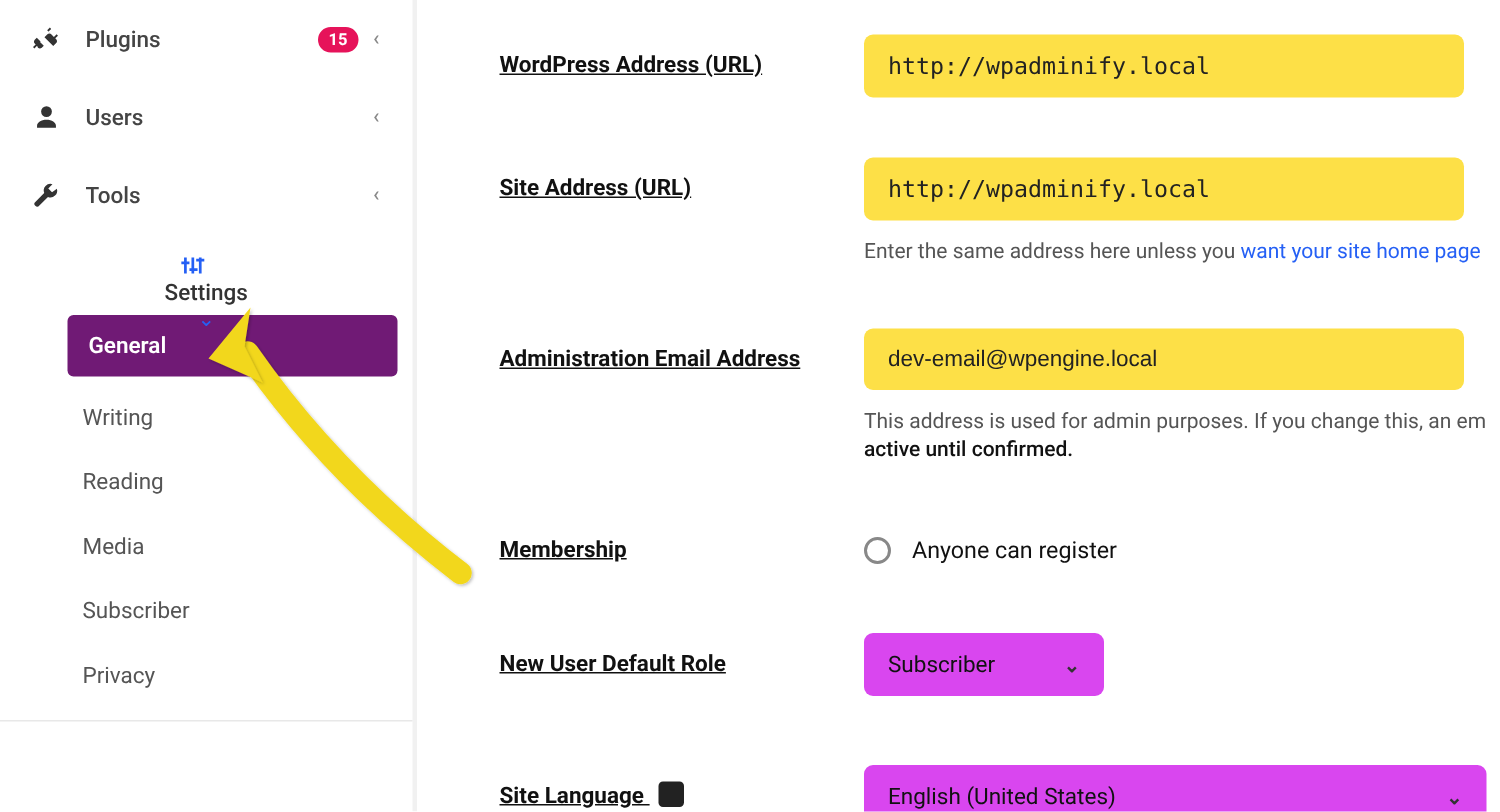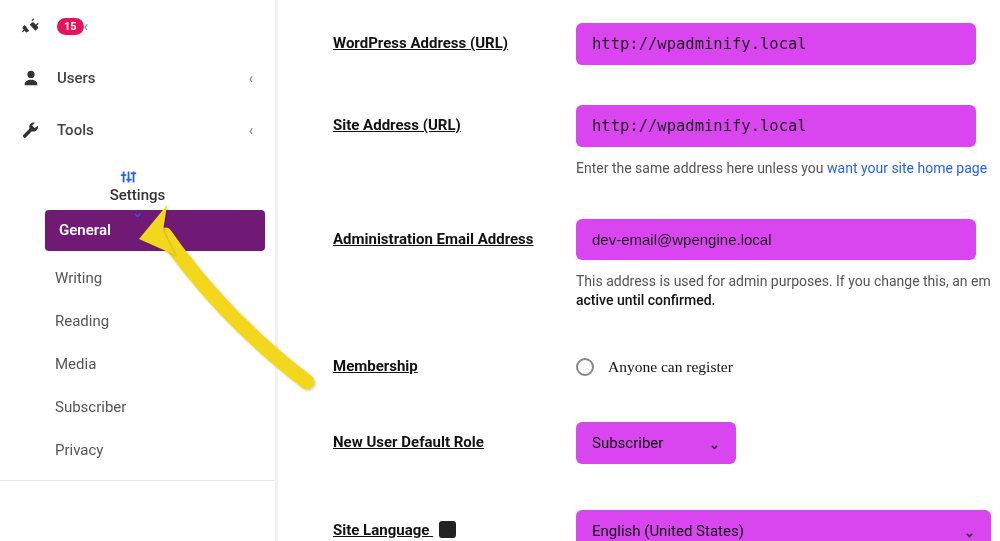--- a/index.html
+++ b/index.html
@@ -48,20 +48,21 @@
       color: #888;
       font-size: 14px;
     }
     .badge {
       background: #e6135a;
       color: #fff;
       font-size: 11px;
       font-weight: 700;
       border-radius: 10px;
       padding: 2px 7px;
+      margin-right: 10px;
     }
     .submenu-item {
       padding: 11px 0 11px 55px;
       font-size: 15px;
       color: #555;
       cursor: pointer;
       line-height: 1.4;
     }
     .submenu-item.active {
       background: #701a75;
@@ -100,21 +101,21 @@
       font-weight: 700;
       color: #111;
       padding-top: 11px;
       flex-shrink: 0;
       text-decoration: underline;
     }
     .field-control {
       flex: 1;
     }
     .text-input {
-      background: #d946ef;
+      background: #fde047;
       border: none;
       border-radius: 6px;
       padding: 12px 16px;
       font-size: 15.5px;
       font-family: "SF Mono", Consolas, monospace;
       width: 400px;
       color: #222;
     }
     .email-input {
       font-family: -apple-system, BlinkMacSystemFont, sans-serif;
@@ -131,21 +132,20 @@
       text-decoration: none;
     }
     .field-help .strong-part {
       color: #111;
       font-weight: 500;
     }
     .checkbox-row {
       display: flex;
       align-items: center;
       padding-top: 1px;
-      font-family: Liberation Serif, serif;
     }
     .radio-circle {
       width: 18px;
       height: 18px;
       border: 2px solid #888;
       border-radius: 50%;
       margin-right: 14px;
     }
     .checkbox-label {
       font-size: 15.5px;
@@ -197,20 +197,21 @@
 <body>
 
 <div class="sidebar">
 
   <div class="menu-item">
     <span class="icon">
       <svg viewBox="0 0 20 20" width="18" height="18" fill="#333">
           <path d="M10.5 3.5l2-2 1 1-2 2 4 4 2-2 1 1-2 2 .7.7c.8.8.8 2 0 2.8l-2.2 2.2-6.5-6.5 2.2-2.2c.8-.8 2-.8 2.8 0l.7.7zM5 12l3 3-1.5 1.5c-.8.8-2 .8-2.8 0L3 15l-2 2-1-1 2-2-.7-.7c-.8-.8-.8-2 0-2.8L2.8 9l3 3z"></path>
         </svg>
     </span>
+    <span class="label">Plugins</span>
     <span class="badge">15</span>
     <span class="chevron">‹</span>
   </div>
 
   <div class="menu-item">
     <span class="icon">
       <svg viewBox="0 0 20 20" width="18" height="18" fill="#333">
           <path d="M10 10a4 4 0 1 0 0-8 4 4 0 0 0 0 8zm0 2c-4 0-7 2-7 4.5V18h14v-1.5c0-2.5-3-4.5-7-4.5z"></path>
         </svg>
     </span>

